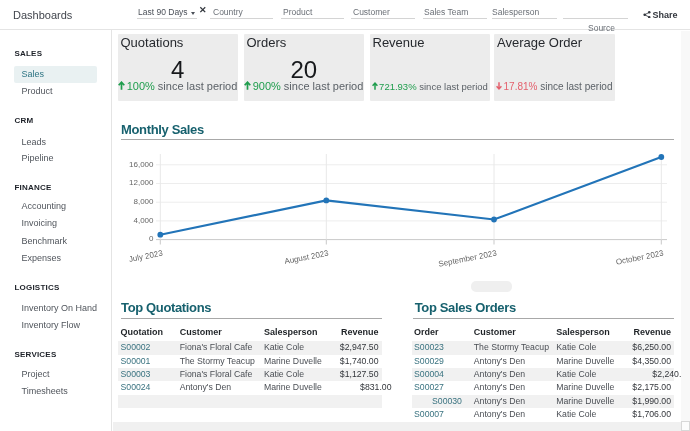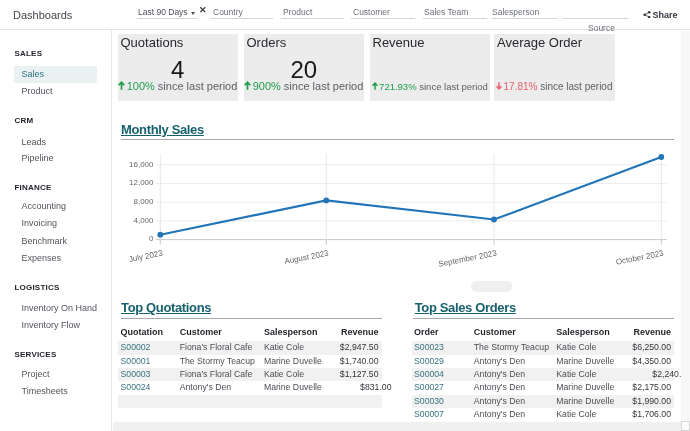--- a/index.html
+++ b/index.html
@@ -27,21 +27,21 @@
 
 
 .card { position:absolute; top:34px; width:120.5px; height:66.5px; background:#ececec; border-radius:1px; }
 .clabel { position:absolute; left:3px; top:2.3px; font-size:13px; color:#26292e; line-height:1; }
 .cnum { position:absolute; left:0; width:100%; text-align:center; color:#17191c; line-height:1; }
 .csub { position:absolute; left:0; top:46.5px; width:100%; text-align:center; font-size:11px; color:#5b6167; line-height:1; }
 .up { color:#1f9d4d; }
 .down { color:#e4606d; }
 
 
-.stitle { position:absolute; font-size:13px; font-weight:bold; color:#17616e; line-height:1; letter-spacing:-0.35px;text-decoration:underline; }
+.stitle { position:absolute; font-size:13px; font-weight:bold; color:#17616e; line-height:1; letter-spacing:-0.35px; }
 .sline { position:absolute; height:1px; background:#a8a8a8; }
 
 
 .trow { position:absolute; height:13.3px; }
 .gray { background:#f1f1f1; }
 .tcell { position:absolute; top:2.1px; font-size:8.7px; color:#4a4e54; line-height:1; }
 .thead { font-size:9px; font-weight:bold; color:#1f2327; }
 .tlink { color:#3a7380; }
 .trev { color:#33363b; text-align:right; }
 
@@ -226,21 +226,21 @@
   <div class="tcell" style="left:144.3px;">Katie Cole</div>
   <div class="tcell trev" style="left:182px; width:97px;">$2,240.00</div>
 </div>
 <div class="trow" style="left:412px; top:381.2px; width:262px;">
   <div class="tcell tlink" style="left:2px;">S00027</div>
   <div class="tcell" style="left:61.8px;">Antony's Den</div>
   <div class="tcell" style="left:144.3px;">Marine Duvelle</div>
   <div class="tcell trev" style="left:182px; width:77px;">$2,175.00</div>
 </div>
 <div class="trow gray" style="left:412px; top:394.5px; width:262px;">
-  <div class="tcell tlink" style="left:2px;">S00030</div>
+  <div class="tcell tlink" style="left:20px;">S00030</div>
   <div class="tcell" style="left:61.8px;">Antony's Den</div>
   <div class="tcell" style="left:144.3px;">Marine Duvelle</div>
   <div class="tcell trev" style="left:182px; width:77px;">$1,990.00</div>
 </div>
 <div class="trow" style="left:412px; top:407.8px; width:262px;">
   <div class="tcell tlink" style="left:2px;">S00007</div>
   <div class="tcell" style="left:61.8px;">Antony's Den</div>
   <div class="tcell" style="left:144.3px;">Katie Cole</div>
   <div class="tcell trev" style="left:182px; width:77px;">$1,706.00</div>
 </div>

